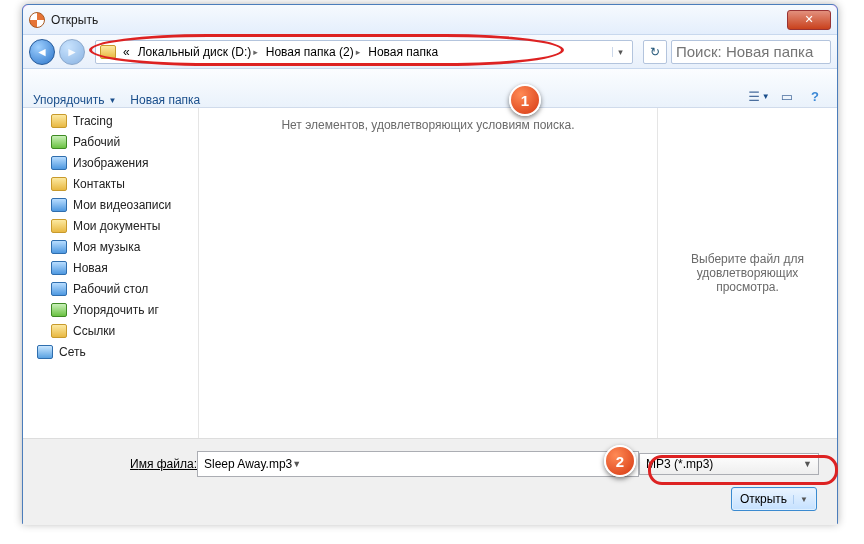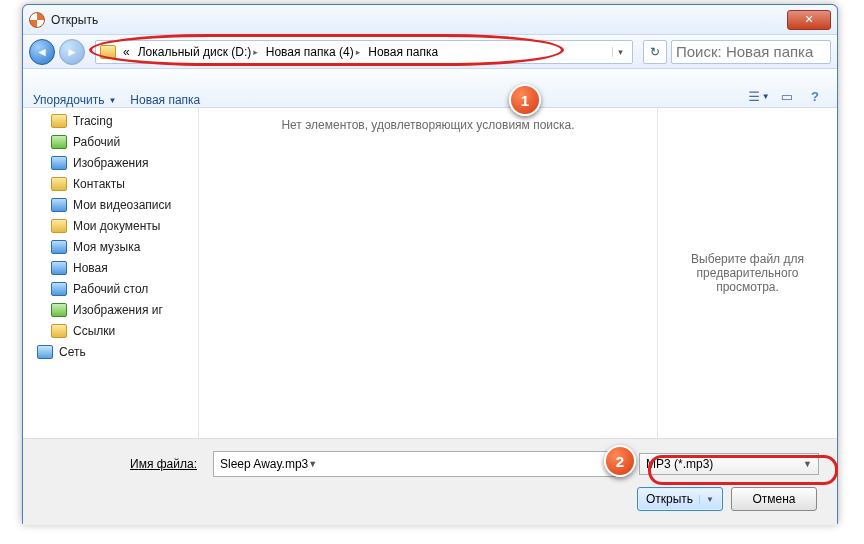--- a/index.html
+++ b/index.html
@@ -52,21 +52,21 @@
 .sb-ico.star { background: linear-gradient(#ffe79a,#f0b400); border-color: #b38600; border-radius: 50%; }
 .sb-ico.comp { background: linear-gradient(#cfd8e2,#8494a8); border-color: #5a6a80; }
 .sb-ico.net { background: linear-gradient(#cae7ff,#5aa2e2); border-color: #2f6eae; border-radius: 2px; }
 
 .content { flex: 1; display: flex; }
 .file-list { flex: 1; padding: 10px; font-size: 12px; color: #6a6a6a; text-align: center; }
 .preview { width: 180px; border-left: 1px solid #e5e5e5; display: flex; align-items: center; justify-content: center; padding: 16px; }
 .preview-text { font-size: 12px; color: #6a6a6a; text-align: center; }
 
 .bottom { padding: 12px 18px 14px 18px; background: #f0f0f0; border-top: 1px solid #ddd; }
-.row-file { display: flex; align-items: center; gap: 16px; }
+.row-file { display: flex; align-items: center; gap: 0; }
 .row-file label { font-size: 12px; text-align: right; width: 156px; }
 .row-file label span { text-decoration: underline; }
 .filename-input { flex: 1; height: 22px; border: 1px solid #abadb3; background: #fff; padding: 12px 6px; font-size: 12px; display: flex; align-items: center; }
 .filter-select { width: 180px; height: 22px; border: 1px solid #abadb3; background: linear-gradient(#fff,#eee); padding: 0 6px; font-size: 12px; display: flex; align-items: center; justify-content: space-between; }
 .dd-arrow { font-size: 9px; color: #555; }
 
 .row-btns { display: flex; justify-content: flex-end; gap: 8px; margin-top: 10px; padding-right: 2px; }
 .dlg-btn { min-width: 86px; height: 24px; border: 1px solid #888; border-radius: 3px; background: linear-gradient(#fefefe,#e1e1e1); font-size: 12px; display: flex; align-items: center; justify-content: center; }
 .dlg-btn.primary { border-color: #3a8ad0; background: linear-gradient(#eaf4ff,#c5e1ff); box-shadow: inset 0 0 0 1px #dff0ff; }
 .open-split { display: flex; align-items: center; }
@@ -90,21 +90,21 @@
     <div class="breadcrumb-wrap">
       <div class="annot-oval oval1"></div>
       <div class="breadcrumb">
         <div class="folder-icon"></div>
         <span class="bc-item">«</span>
         <span class="bc-item">
             <span>Локальный диск (D:)</span>
             <span class="bc-sep">▸</span>
           </span>
         <span class="bc-item">
-            <span>Новая папка (4)</span>
+            <span>Новая папка (2)</span>
             <span class="bc-sep">▸</span>
           </span>
         <span class="bc-item">
             <span>Новая папка</span>
           </span>
         <span class="bc-drop">▾</span>
       </div>
     </div>
 
     <div class="refresh-btn">↻</div>
@@ -160,38 +160,38 @@
       <div class="sb-item">
           <span class="sb-ico blue"></span>
           <span>Новая</span>
         </div>
       <div class="sb-item">
           <span class="sb-ico blue"></span>
           <span>Рабочий стол</span>
         </div>
       <div class="sb-item">
           <span class="sb-ico green"></span>
-          <span>Изображения иг</span>
+          <span>Упорядочить иг</span>
         </div>
       <div class="sb-item">
           <span class="sb-ico"></span>
           <span>Ссылки</span>
         </div>
       <div class="sb-item top">
           <span class="sb-ico net"></span>
           <span>Сеть</span>
         </div>
     </div>
 
     <div class="content">
       <div class="file-list">
         <div>Нет элементов, удовлетворяющих условиям поиска.</div>
       </div>
       <div class="preview">
-        <div class="preview-text">Выберите файл для предварительного просмотра.</div>
+        <div class="preview-text">Выберите файл для удовлетворяющих просмотра.</div>
       </div>
     </div>
   </div>
 
   <div class="bottom">
     <div class="row-file">
       <label><span>И</span><span>мя файла:</span></label>
       <div class="filename-input">
         <span>Sleep Away.mp3</span>
         <span class="dd-arrow">▼</span>
@@ -200,20 +200,19 @@
         <span>MP3 (*.mp3)</span>
         <span class="dd-arrow">▼</span>
       </div>
     </div>
     <div class="annot-oval oval2"></div>
     <div class="row-btns">
       <div class="dlg-btn primary open-split">
         <span>Открыть</span>
           <span class="dd">▼</span>
       </div>
-      <div class="dlg-btn">Отмена</div>
     </div>
   </div>
 
 </div>
 
 <div class="badge badge1">1</div>
 <div class="badge badge2">2</div>
 
 </body></html>

